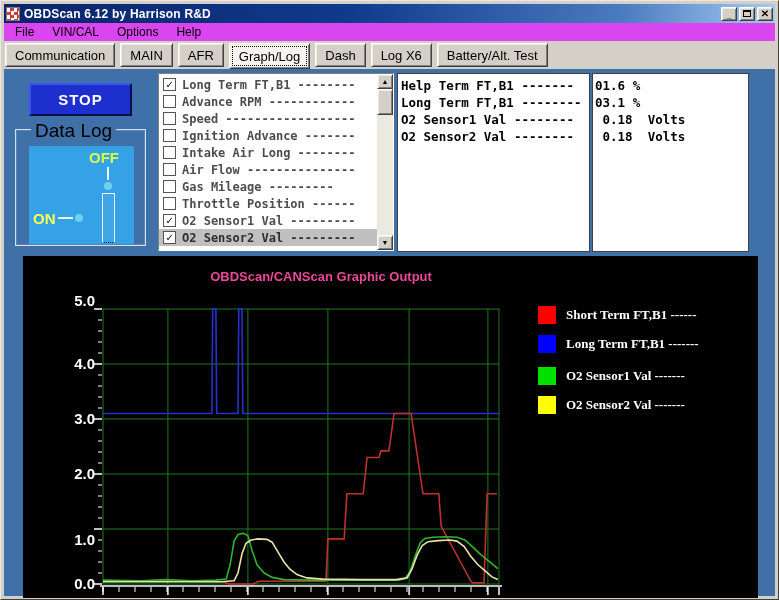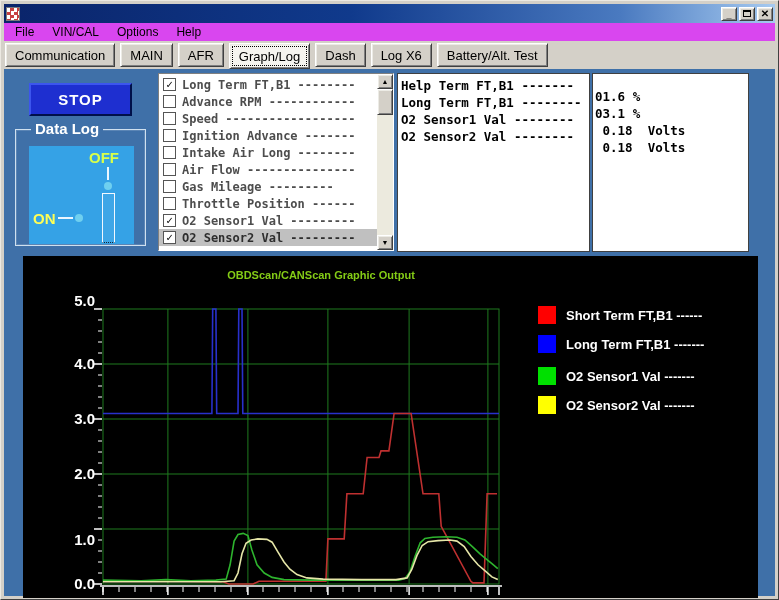--- a/index.html
+++ b/index.html
@@ -44,21 +44,21 @@
   .content { position:absolute; left:3px; top:68px; right:3px; bottom:3px; background:#3f70a8; }
 
   .stop-btn { position:absolute; left:25px; top:14px; width:103px; height:33px;
               background:#1e2fd0; border:2px solid #00104a; border-top-color:#3c55ee; border-left-color:#3c55ee;
               color:#fff; font-size:15px; font-weight:bold; display:flex; align-items:center; justify-content:center;
               letter-spacing:1px; }
 
   .datalog-box { position:absolute; left:11px; top:60px; width:131px; height:117px;
                  border:1px solid #cfe0ef; box-shadow:inset 0 0 0 1px rgba(255,255,255,0.15); }
   .datalog-title { position:absolute; left:27px; top:51px; background:#3f70a8; padding:0 4px;
-                   color:#ffffff; font-size:15px; font-weight:bold; }
+                   color:#000000; font-size:19px; font-weight:normal; }
   .datalog-panel { position:absolute; left:25px; top:77px; width:105px; height:98px; background:#35a2e6; }
   .lbl-off { position:absolute; left:60px; top:3px; color:#d8ff4a; font-size:15px; font-weight:bold; }
   .lbl-on  { position:absolute; left:4px;  top:64px; color:#ffff55; font-size:15px; font-weight:bold; }
   .off-line { position:absolute; left:78px; top:21px; width:2px; height:13px; background:#eaf6ff; }
   .on-line  { position:absolute; left:29px; top:71px; width:15px; height:2px; background:#eaf6ff; }
   .dot { position:absolute; width:8px; height:8px; border-radius:50%; background:#6fd0f0; }
   .dot-off { left:75px; top:36px; }
   .dot-on  { left:46px; top:68px; }
   .lever { position:absolute; left:73px; top:47px; width:13px; height:50px;
            border:1px solid #f2f8ff; border-bottom:1px dotted #123; background:rgba(255,255,255,0.05); }
@@ -80,43 +80,44 @@
             font-size:7px; text-align:center; line-height:13px; color:#000; }
   .sb-up { top:0; } .sb-down { bottom:0; }
   .sb-thumb { position:absolute; left:0; top:15px; width:16px; height:26px; background:#d4d0c8;
               border:1px solid; border-color:#ffffff #404040 #404040 #ffffff;
               box-shadow:inset 1px 1px 0 #ecebe5, inset -1px -1px 0 #808080; }
 
   
   .panel-labels { position:absolute; left:393px; top:4px; width:193px; height:179px; background:#fff;
                   border:1px solid #404040; padding:3px 0 0 3px; }
   .panel-values { position:absolute; left:588px; top:4px; width:157px; height:179px; background:#fff;
-                  border:1px solid #404040; padding:14px 0 0 2px; }
+                  border:1px solid #404040; padding:3px 0 0 2px; }
   .ro-line { font-family:"DejaVu Sans Mono","Liberation Mono",monospace; font-size:12.5px; font-weight:bold;
              color:#000; height:17px; line-height:17px; white-space:pre; }
 
   
   .chart-panel { position:absolute; left:19px; top:187px; width:735px; height:342px; background:#000; }
   .chart-title { position:absolute; left:100px; top:13px; width:396px; text-align:center;
-                 color:#84cc16; font-size:11px; font-weight:bold; }
+                 color:#ec4899; font-size:13px; font-weight:bold; }
   .chart-canvas { position:absolute; inset:0; }
   .ytick-label { position:absolute; left:30px; width:42px; text-align:right; color:#fff;
                  font-size:15px; font-weight:bold; }
   .legend { position:absolute; left:515px; top:50px; }
-  .legend-row { position:absolute; left:0; display:flex; align-items:center; height:18px; }
+  .legend-row { position:absolute; left:0; display:flex; align-items:center; height:18px;font-family:Liberation Serif, serif; }
   .legend-swatch { width:18px; height:18px; margin-right:10px; flex:0 0 18px; }
   .legend-label { color:#fff; font-size:13px; font-weight:bold; white-space:nowrap; }
 </style>
 </head>
 <body>
 
 <div class="window">
 
   <div class="titlebar">
     <span class="title-icon"></span>
+    <span class="title-text">OBDScan 6.12  by Harrison R&amp;D</span>
     <span class="win-buttons">
       <span class="win-btn">
           <span>_</span>
         </span>
       <span class="win-btn max">
           <span class="max-box"></span>
         </span>
       <span class="win-btn close">
           <span>✕</span>
         </span>

